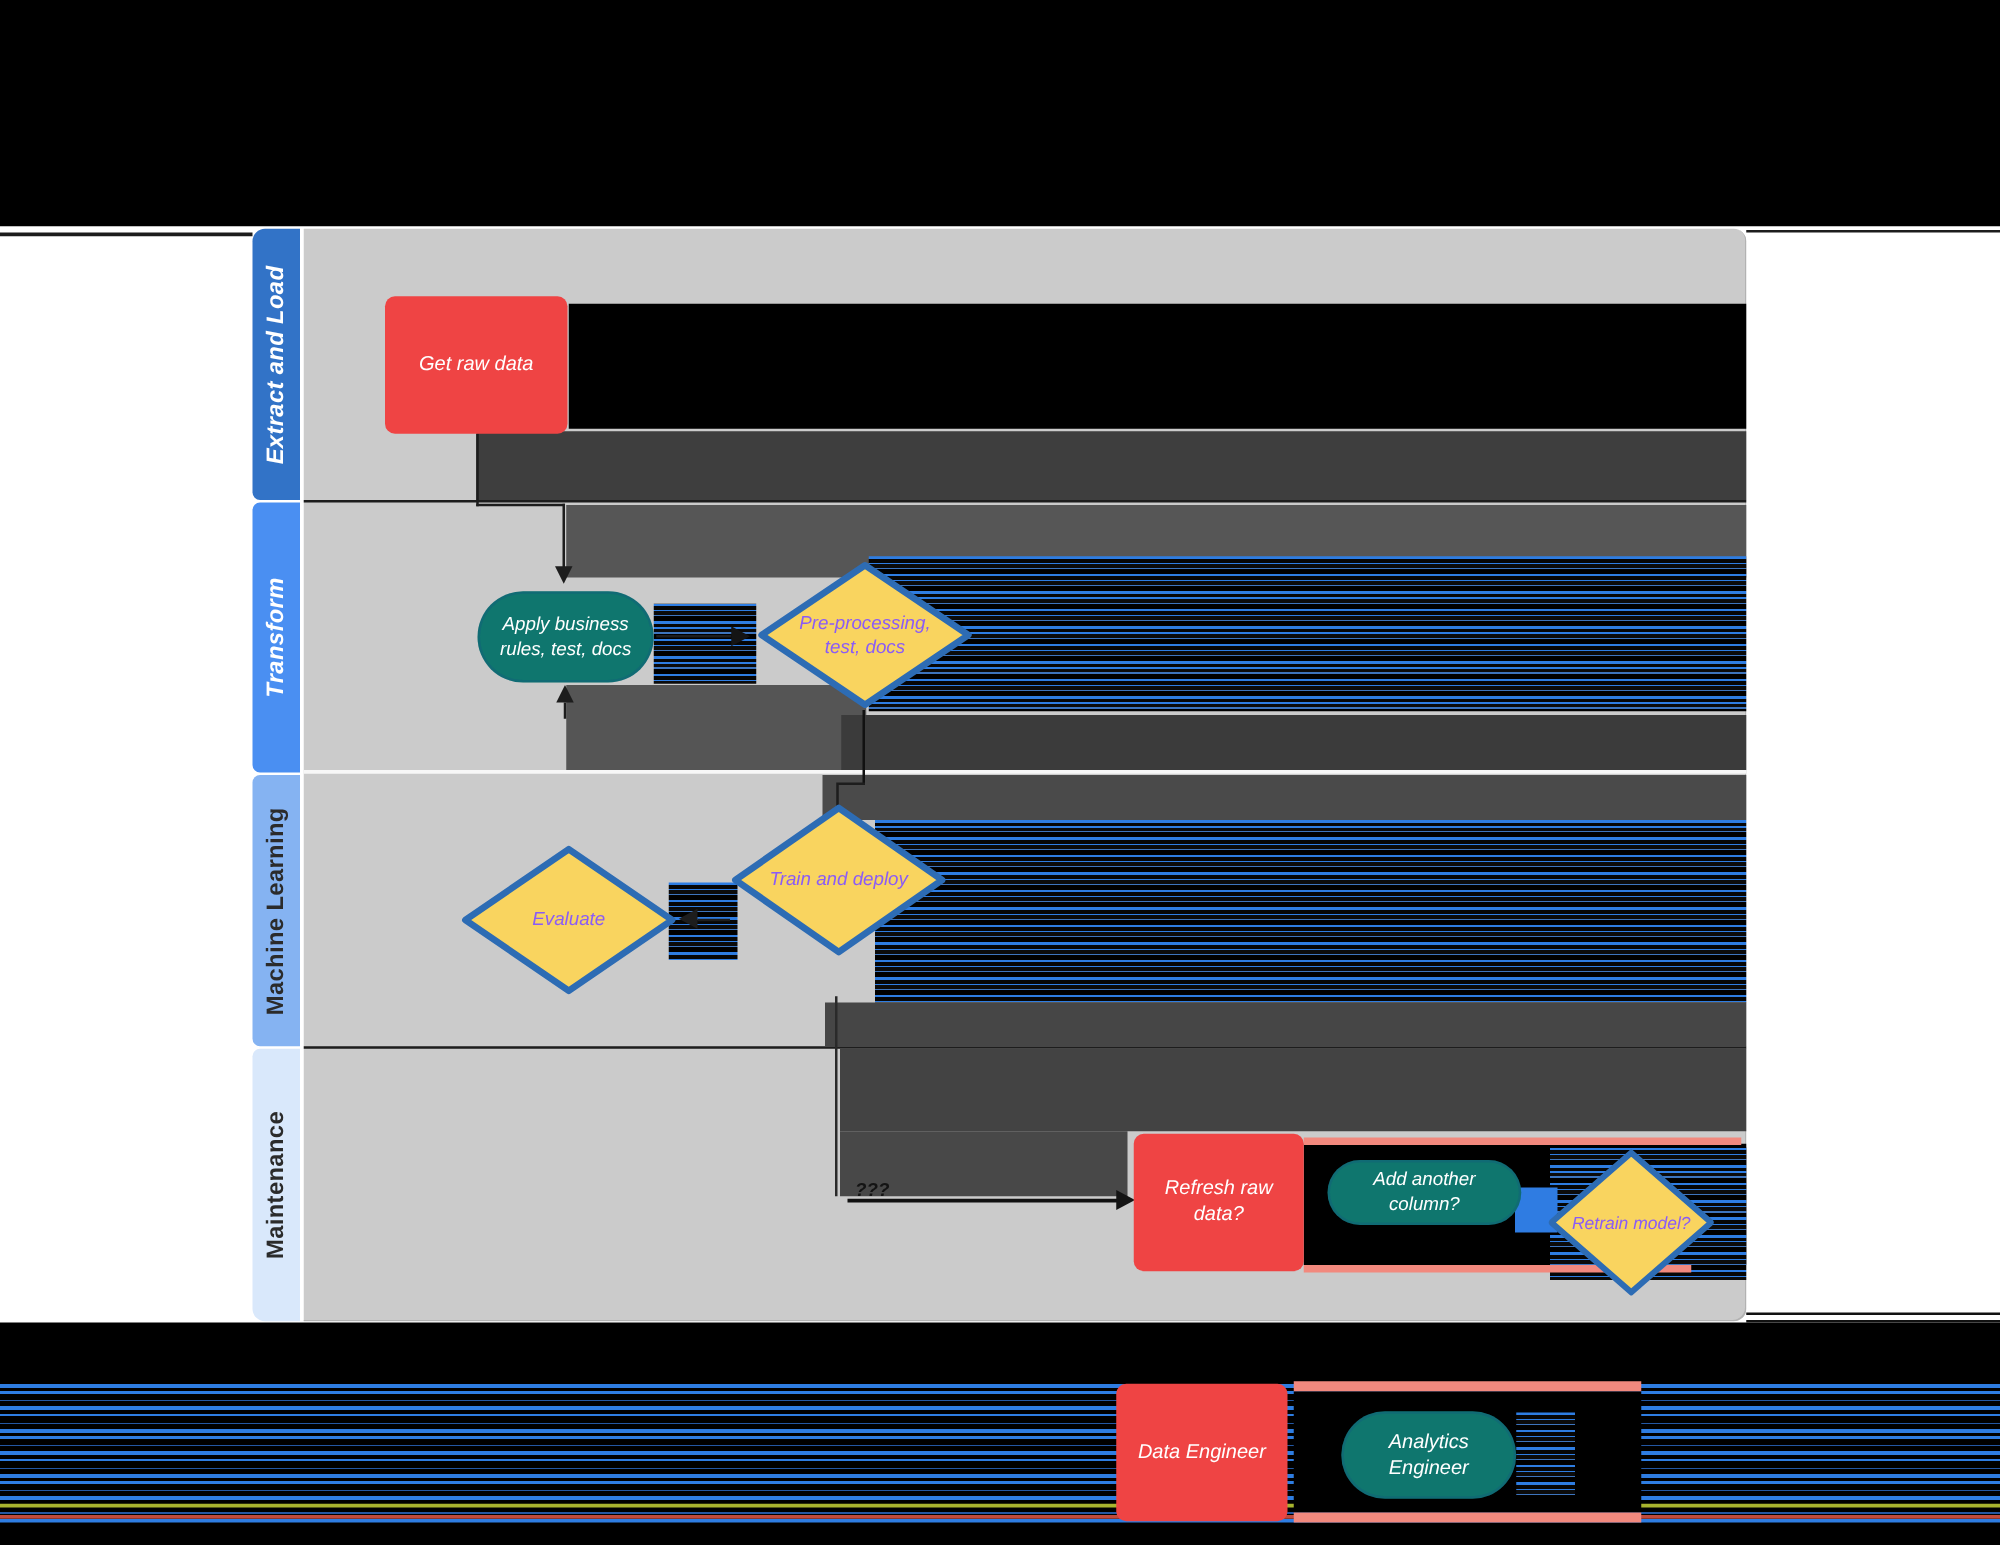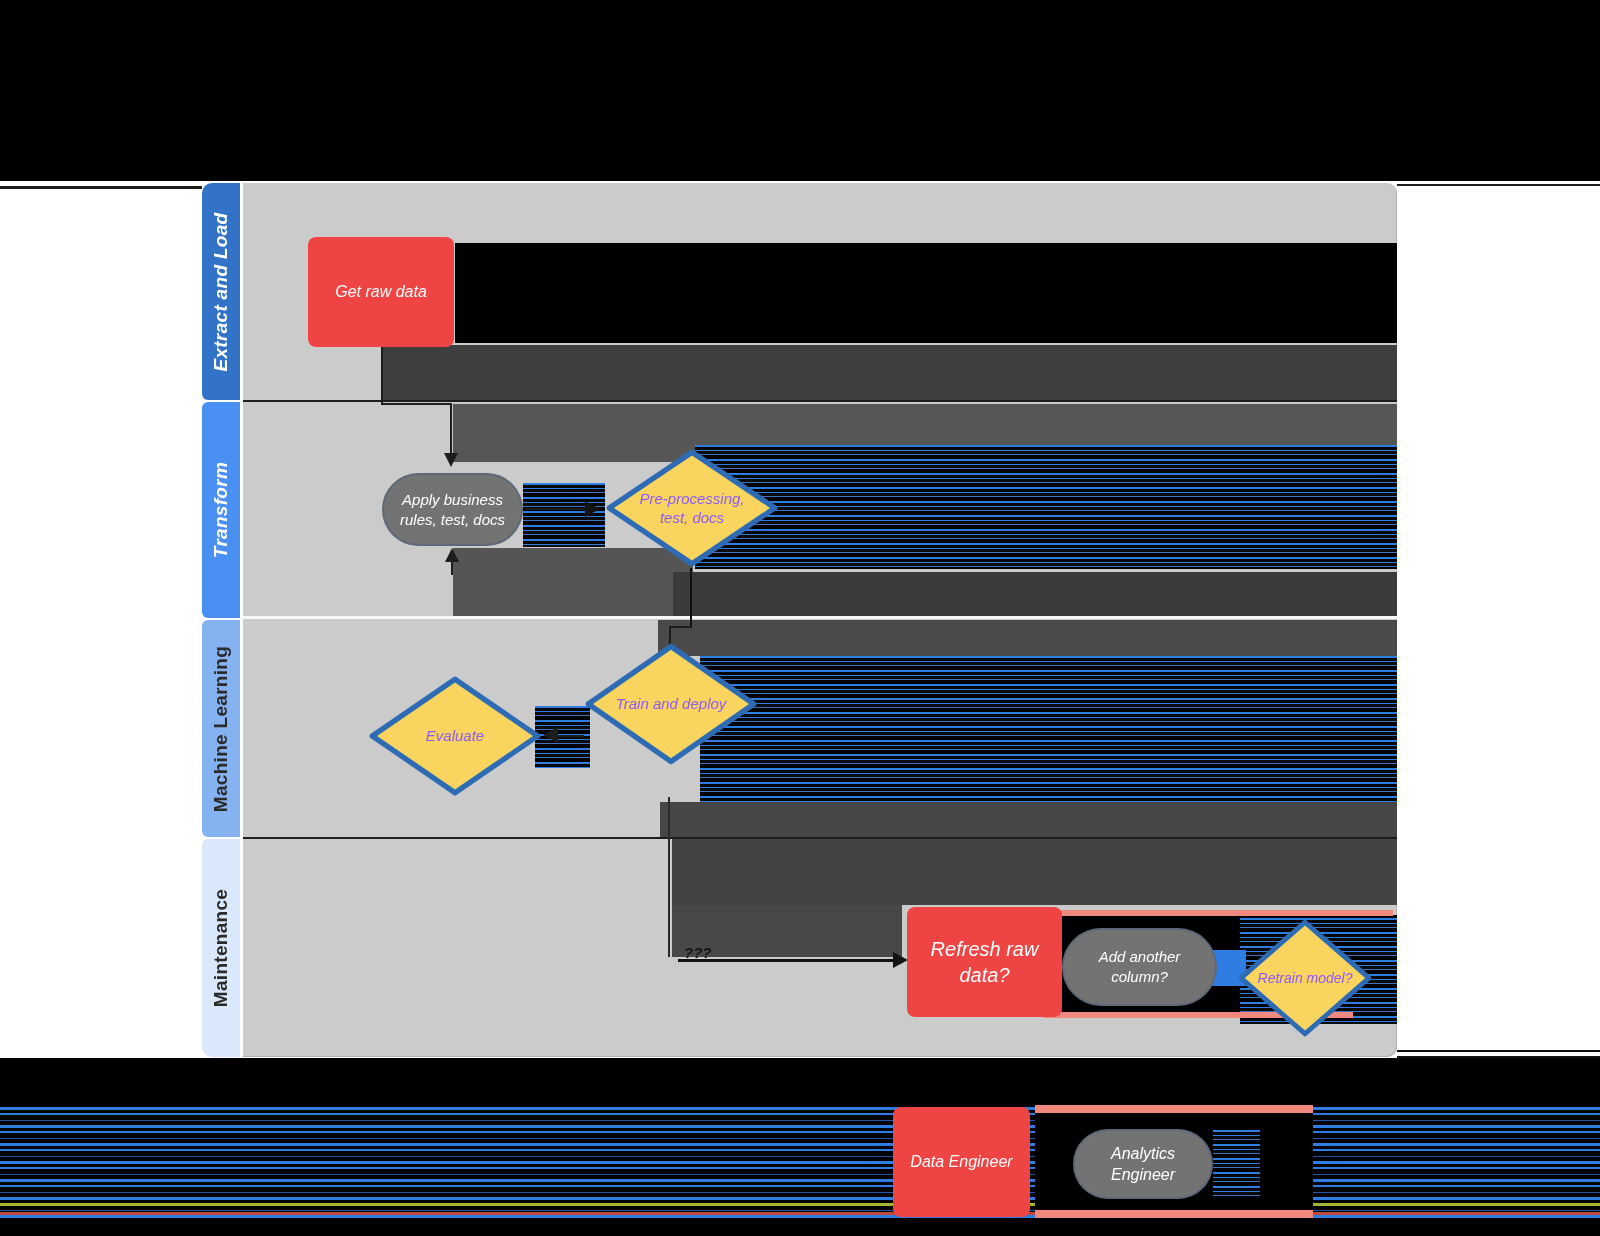--- a/index.html
+++ b/index.html
@@ -5,21 +5,21 @@
   html,body{margin:0;padding:0;background:#ffffff;}
   body{font-family:"Liberation Sans",sans-serif;}
   .page{position:relative;width:1600px;height:1236px;background:#ffffff;overflow:hidden;}
   .abs{position:absolute;}
   .canvas{background:#cbcbcb;border-radius:0 10px 10px 0;box-shadow:inset -1px -1px 0 #b2b2b2;}
   .lane{display:flex;align-items:center;justify-content:center;}
   .lane span{transform:rotate(-90deg);white-space:nowrap;font-weight:bold;font-size:19px;letter-spacing:.3px;}
   .lane.it span{font-style:italic;}
   .node{display:flex;align-items:center;justify-content:center;text-align:center;font-style:italic;color:#ffffff;}
   .rectn{background:#ef4444;border-radius:8px;font-size:16px;line-height:1.3;}
-  .stad{background:#737373;border-radius:40px;font-size:15px;line-height:1.33;box-shadow:inset 0 0 0 2px rgba(25,70,140,.22);}
+  .stad{background:#0f766e;border-radius:40px;font-size:15px;line-height:1.33;box-shadow:inset 0 0 0 2px rgba(25,70,140,.22);}
   .dia svg{position:absolute;left:0;top:0;width:100%;height:100%;}
   .dia svg polygon{fill:#f9d45f;stroke:#2d6cb4;stroke-width:6;stroke-linejoin:round;}
   .dl{position:absolute;left:0;top:0;right:0;bottom:0;display:flex;align-items:center;justify-content:center;
       text-align:center;font-style:italic;color:#8b5cf6;font-size:15px;line-height:1.3;}
   .st-a{background:repeating-linear-gradient(180deg,#2e7de2 0 2px,#060606 2px 5px,#2e7de2 5px 6px,#0b0b0b 6px 9px,#3d74bd 9px 10px,#000 10px 14px);}
   .st-b{background:repeating-linear-gradient(180deg,#2e7de2 0 3px,#000 3px 6px,#2e7de2 6px 8px,#000 8px 13px,#2357a3 13px 14px,#000 14px 18px);}
   .ah{width:0;height:0;}
   .ah.down{border-left:7px solid transparent;border-right:7px solid transparent;border-top:14px solid #1d1d1d;}
   .ah.up{border-left:7px solid transparent;border-right:7px solid transparent;border-bottom:14px solid #1d1d1d;}
   .ah.right{border-top:8px solid transparent;border-bottom:8px solid transparent;border-left:15px solid #141414;}
@@ -120,25 +120,25 @@
     <div class="dl">Evaluate</div>
   </div>
 
   <div class="abs dia" style="left:583px;top:641px;width:176px;height:126px;">
     <svg viewBox="0 0 200 140" preserveAspectRatio="none">
         <polygon points="100,6 194,70 100,134 6,70"></polygon>
       </svg>
     <div class="dl" style="white-space:nowrap;">Train and deploy</div>
   </div>
 
-  <div class="abs node rectn" style="left:907px;top:907px;width:155px;height:110px;padding:0 16px;box-sizing:border-box;font-size:20px;">
+  <div class="abs node rectn" style="left:907px;top:907px;width:136px;height:110px;padding:0 16px;box-sizing:border-box;font-size:16px;">
     <div>Refresh raw data?</div>
   </div>
 
-  <div class="abs node stad" style="left:1062px;top:928px;width:155px;height:78px;padding:0 20px;box-sizing:border-box;">
+  <div class="abs node stad" style="left:1062px;top:928px;width:155px;height:52px;padding:0 20px;box-sizing:border-box;">
     <div>Add another column?</div>
   </div>
 
   <div class="abs dia" style="left:1237px;top:917px;width:136px;height:122px;">
     <svg viewBox="0 0 200 140" preserveAspectRatio="none">
         <polygon points="100,6 194,70 100,134 6,70"></polygon>
       </svg>
     <div class="dl" style="white-space:nowrap;font-size:14px;">Retrain model?</div>
   </div>
 

